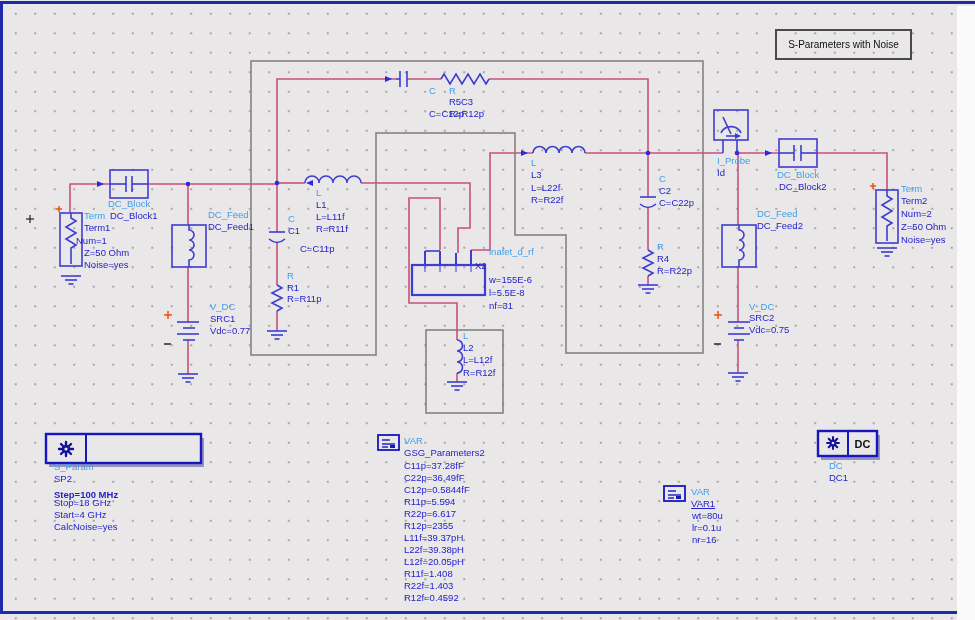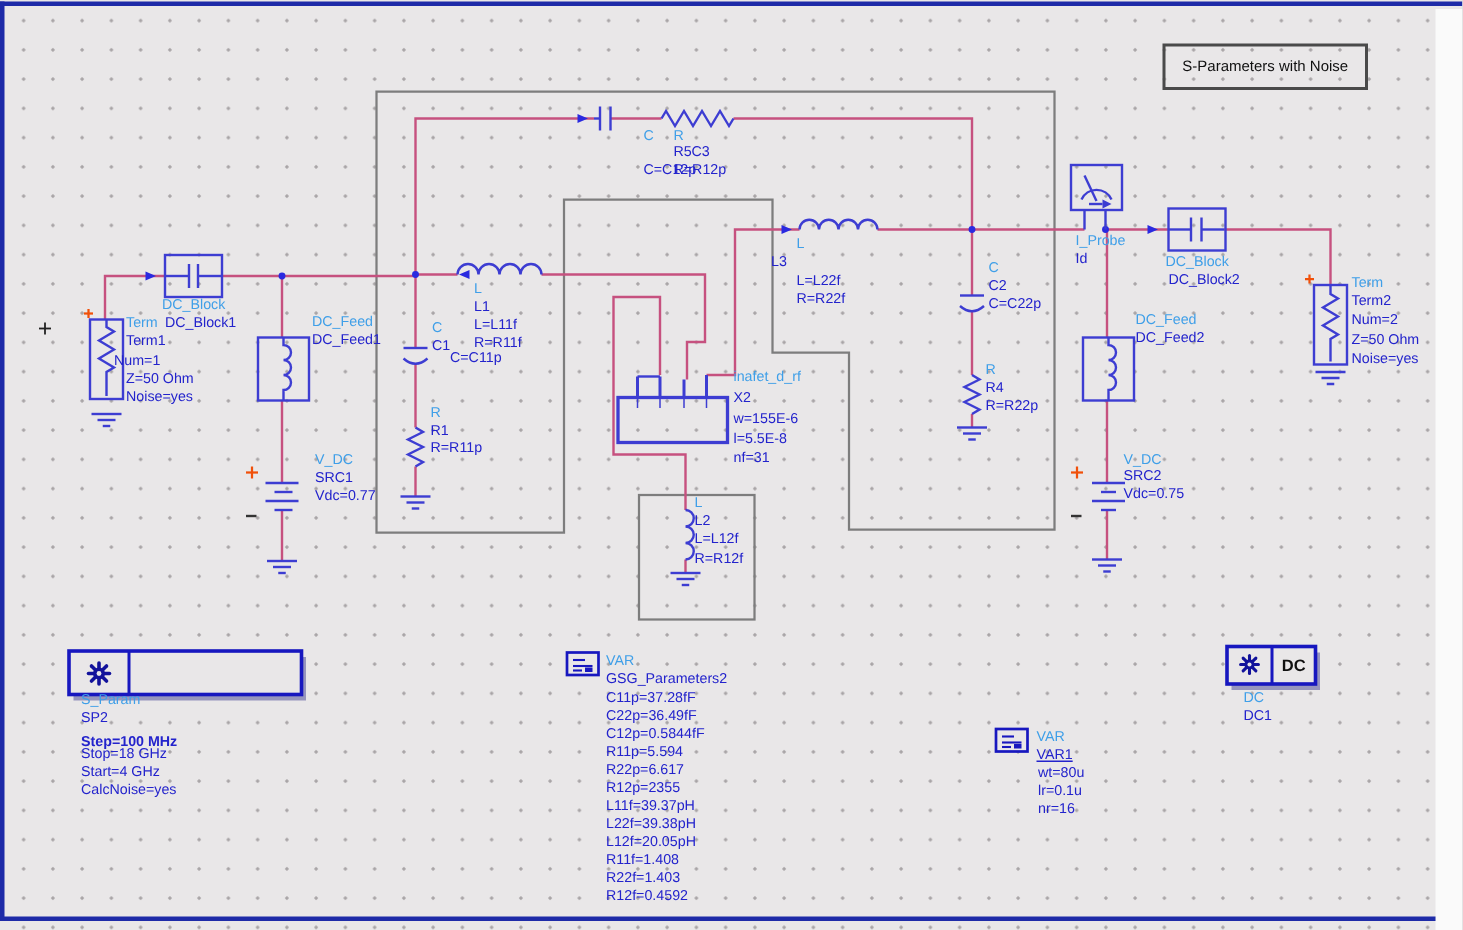--- a/index.html
+++ b/index.html
@@ -264,52 +264,52 @@
 
   <div class="lb cy" style="left:208px;top:210px;">DC_Feed</div>
   <div class="lb nv" style="left:208px;top:222px;">DC_Feed1</div>
 
   <div class="lb cy" style="left:210px;top:302px;">V_DC</div>
   <div class="lb nv" style="left:210px;top:314px;">SRC1</div>
   <div class="lb nv" style="left:210px;top:326px;">Vdc=0.77</div>
 
   <div class="lb cy" style="left:288px;top:214px;">C</div>
   <div class="lb nv" style="left:288px;top:226px;">C1</div>
-  <div class="lb nv" style="left:288px;top:234px;padding-left:12px;">C=C11p</div>
+  <div class="lb nv" style="left:288px;top:244px;padding-left:12px;">C=C11p</div>
 
   <div class="lb cy" style="left:287px;top:271px;">R</div>
   <div class="lb nv" style="left:287px;top:283px;">R1</div>
   <div class="lb nv" style="left:287px;top:294px;">R=R11p</div>
 
   <div class="lb cy" style="left:316px;top:188px;">L</div>
   <div class="lb nv" style="left:316px;top:200px;">L1</div>
   <div class="lb nv" style="left:316px;top:212px;">L=L11f</div>
   <div class="lb nv" style="left:316px;top:224px;">R=R11f</div>
 
   <div class="lb cy" style="left:429px;top:86px;">C</div>
   <div class="lb nv" style="left:429px;top:97px;padding-left:32px;">C3</div>
   <div class="lb nv" style="left:429px;top:109px;">C=C12p</div>
 
   <div class="lb cy" style="left:449px;top:86px;">R</div>
   <div class="lb nv" style="left:449px;top:97px;">R5</div>
   <div class="lb nv" style="left:449px;top:109px;">R=R12p</div>
 
   <div class="lb cy" style="left:489px;top:247px;">inafet_d_rf</div>
-  <div class="lb nv" style="left:489px;top:261px;">X2</div>
+  <div class="lb nv" style="left:475px;top:261px;">X2</div>
   <div class="lb nv" style="left:489px;top:275px;">w=155E-6</div>
   <div class="lb nv" style="left:489px;top:288px;">l=5.5E-8</div>
   <div class="lb nv" style="left:489px;top:301px;">nf=31</div>
 
   <div class="lb cy" style="left:463px;top:331px;">L</div>
   <div class="lb nv" style="left:463px;top:343px;">L2</div>
   <div class="lb nv" style="left:463px;top:355px;">L=L12f</div>
   <div class="lb nv" style="left:463px;top:368px;">R=R12f</div>
 
   <div class="lb cy" style="left:531px;top:158px;">L</div>
-  <div class="lb nv" style="left:514px;top:170px;">L3</div>
+  <div class="lb nv" style="left:531px;top:170px;">L3</div>
   <div class="lb nv" style="left:531px;top:183px;">L=L22f</div>
   <div class="lb nv" style="left:531px;top:195px;">R=R22f</div>
 
   <div class="lb cy" style="left:659px;top:174px;">C</div>
   <div class="lb nv" style="left:659px;top:186px;">C2</div>
   <div class="lb nv" style="left:659px;top:198px;">C=C22p</div>
 
   <div class="lb cy" style="left:657px;top:242px;">R</div>
   <div class="lb nv" style="left:657px;top:254px;">R4</div>
   <div class="lb nv" style="left:657px;top:266px;">R=R22p</div>

